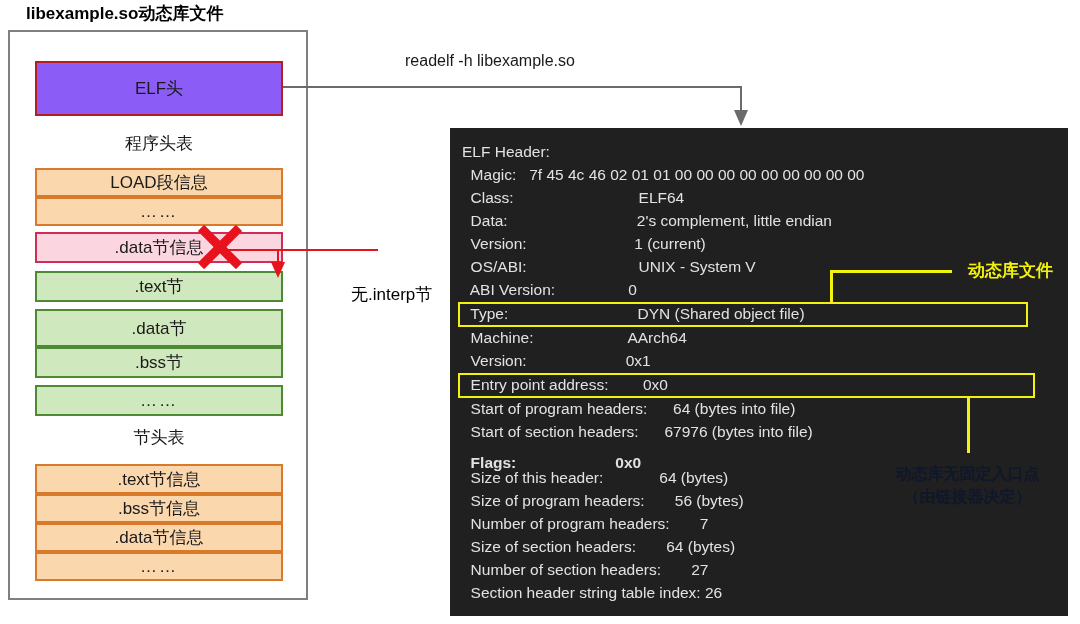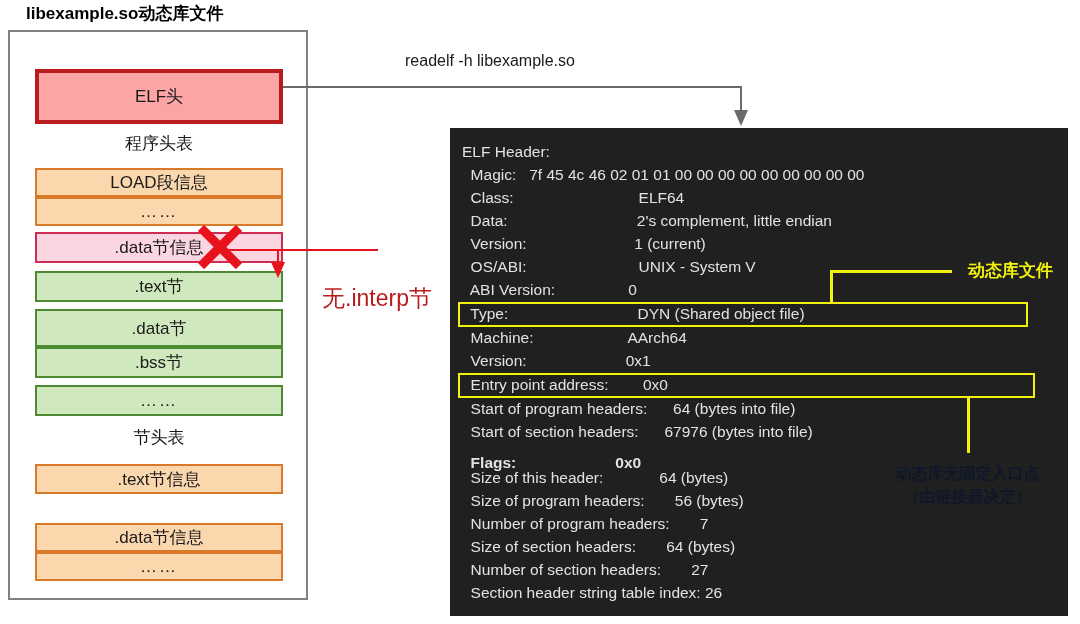--- a/index.html
+++ b/index.html
@@ -20,21 +20,21 @@
   }
   .file-frame{
     position:absolute;left:8px;top:30px;width:300px;height:570px;
     border:2px solid #808080;background:#fff;box-sizing:border-box;
   }
   .blk{
     position:absolute;box-sizing:border-box;
     display:flex;align-items:center;justify-content:center;
     font-size:17px;color:#1a1a1a;white-space:nowrap;
   }
-  .blk-orange{background:#fca5a5;border:4px solid #b91c1c;margin-top:8px;}
+  .blk-orange{background:#8b5cf6;border:2px solid #b91c1c;}
   .blk-orange2{background:#fbd7ae;border:2px solid #d9792a;margin-top:10px;}
   .blk-pink{background:#fbd5df;border:2px solid #cf2d54;}
   .blk-green{background:#cfe8bd;border:2px solid #4e8a33;}
   .grp-label{
     position:absolute;font-size:17px;color:#1a1a1a;
     text-align:center;white-space:nowrap;
   }
   .dots{letter-spacing:2px;}
 
   
@@ -43,21 +43,21 @@
     position:absolute;font-size:16px;color:#1a1a1a;white-space:nowrap;
   }
 
   
   .xmark{position:absolute;width:54px;height:54px;}
   .xbar{position:absolute;left:50%;top:50%;width:54px;height:9px;
         background:#e8121c;border-radius:1px;transform-origin:center;}
   .xbar.a{transform:translate(-50%,-50%) rotate(45deg);}
   .xbar.b{transform:translate(-50%,-50%) rotate(-45deg);}
   .rl{position:absolute;background:#e8121c;}
-  .red-text{position:absolute;font-size:23px;color:#b91c1c;white-space:nowrap;}
+  .red-text{position:absolute;font-size:17px;color:#000000;white-space:nowrap;margin-left:29px;}
 
   
   .terminal{
     position:absolute;left:450px;top:128px;width:618px;height:488px;
     background:#202020;
   }
   .tline{
     position:absolute;left:0;top:0;
     font-size:15.5px;color:#e2e2e2;white-space:pre;
     font-family:"Liberation Sans","DejaVu Sans",sans-serif;
@@ -88,20 +88,21 @@
   <div class="blk blk-orange2 dots" style="left:35px;top:187px;width:248px;height:29px;">……</div>
 
   <div class="blk blk-pink" style="left:35px;top:232px;width:248px;height:31px;">.data节信息</div>
   <div class="blk blk-green" style="left:35px;top:271px;width:248px;height:31px;">.text节</div>
   <div class="blk blk-green" style="left:35px;top:309px;width:248px;height:38px;">.data节</div>
   <div class="blk blk-green" style="left:35px;top:347px;width:248px;height:31px;">.bss节</div>
   <div class="blk blk-green dots" style="left:35px;top:385px;width:248px;height:31px;">……</div>
 
   <div class="grp-label" style="left:35px;top:426px;width:248px;">节头表</div>
   <div class="blk blk-orange2" style="left:35px;top:454px;width:248px;height:30px;">.text节信息</div>
+  <div class="blk blk-orange2" style="left:35px;top:484px;width:248px;height:29px;">.bss节信息</div>
   <div class="blk blk-orange2" style="left:35px;top:513px;width:248px;height:29px;">.data节信息</div>
   <div class="blk blk-orange2 dots" style="left:35px;top:542px;width:248px;height:29px;">……</div>
 
   <div class="gl" style="left:283px;top:86px;width:459px;height:2px;"></div>
   <div class="gl" style="left:740px;top:86px;width:2px;height:26px;"></div>
   <svg class="canvas" style="pointer-events:none;" width="1080" height="624">
     <polygon points="734,110 748,110 741,126" fill="#6b6b6b"></polygon>
     <polygon points="271,262 285,262 278,278" fill="#e8121c"></polygon>
     <polygon points="961,450 977,450 969,468" fill="#f2f20d"></polygon>
     <polygon points="949,264 949,280 967,272" fill="#f2f20d"></polygon>

